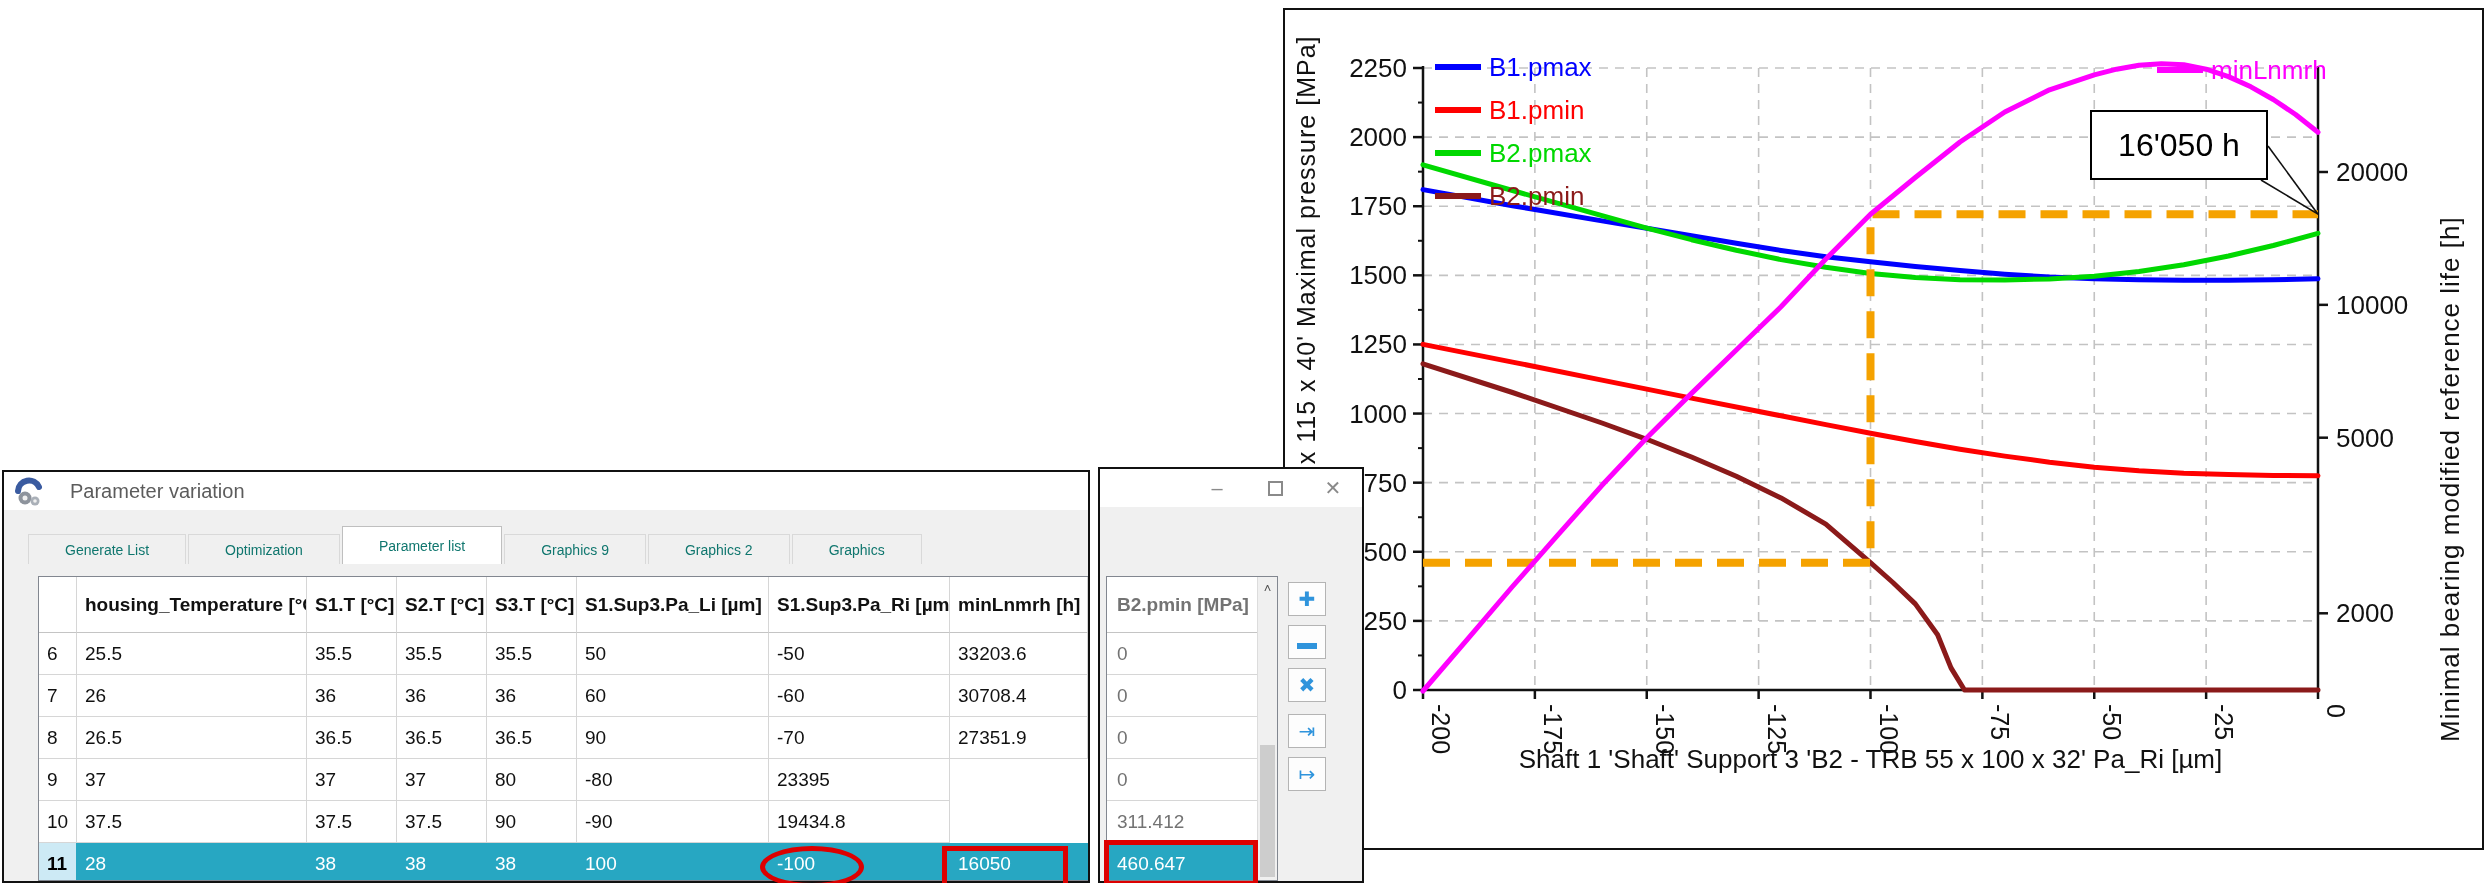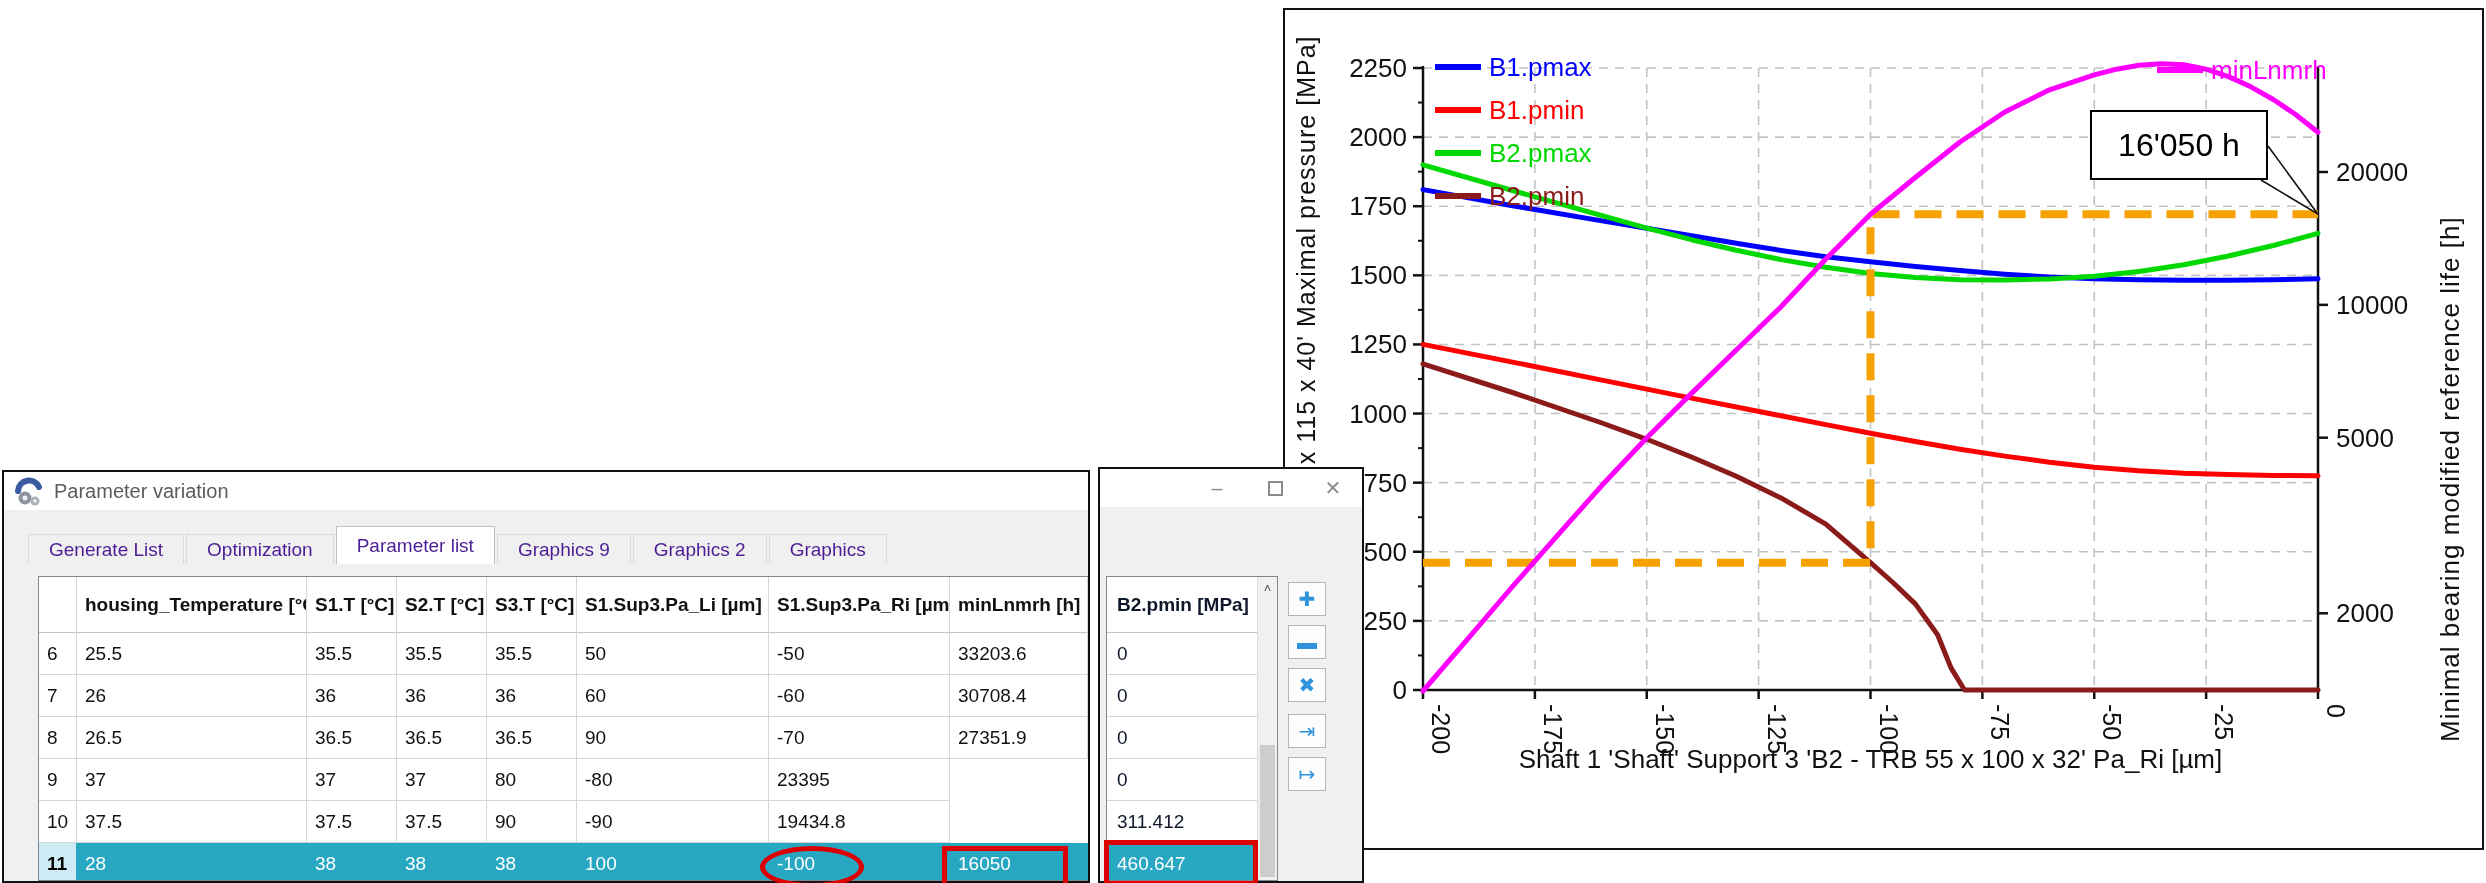--- a/index.html
+++ b/index.html
@@ -13,49 +13,49 @@
   #chart-win { left:1283px; top:8px; width:1201px; height:842px; }
   #chart-svg { position:absolute; left:0; top:0; }
   #callout { position:absolute; left:805px; top:100px; width:178px; height:70px;
              background:#fff; border:2px solid #000; display:flex; align-items:center;
              justify-content:center; font-size:32px; color:#000; }
 
   
   #main-dialog { left:2px; top:470px; width:1088px; height:413px; background:#f0f0f0; }
   .titlebar { position:absolute; left:0; top:0; right:0; height:38px; background:#fff;
               display:flex; align-items:center; padding-left:10px; }
-  .titlebar .title { color:#5c5c5c; font-size:20px; margin-left:10px; }
+  .titlebar .title { color:#5c5c5c; font-size:20px; margin-left:26px; }
   .win-ctrls { position:absolute; right:0; top:0; height:38px; display:flex; }
   .win-ctrl { width:58px; height:38px; display:flex; align-items:center; justify-content:center;
               color:#8a8a8a; font-size:20px; }
   .win-ctrl .maxbox { width:15px; height:15px; border:2px solid #8a8a8a; display:inline-block; }
 
   .tabs { position:absolute; left:24px; top:62px; height:30px; display:flex; align-items:flex-end; }
-  .tab { height:30px; padding:0 20px; display:flex; align-items:center; font-size:19px; color:#4c1d95;
+  .tab { height:30px; padding:0 36px; display:flex; align-items:center; font-size:14px; color:#0f766e;
          background:#f0f0f0; border:1px solid #d9d9d9; border-bottom:none; margin-right:2px; }
   .tab.active { height:38px; background:#fff; position:relative; z-index:2; border-color:#bfbfbf;margin-top:40px; }
 
   .table-panel { position:absolute; left:34px; top:104px; right:0; bottom:0;
                  background:#fff; border:1px solid #828790; border-right:none; overflow:hidden; }
   .trow { display:grid; grid-template-columns:38px 230px 90px 90px 90px 192px 181px 1fr;
           height:42px; }
   .trow.head { height:56px; font-weight:bold; }
   .tcell { border-right:1px solid #d6d6d6; border-bottom:1px solid #d6d6d6;
            display:flex; align-items:center; padding-left:8px; font-size:19px; color:#111;
            white-space:nowrap; overflow:hidden; }
   .trow.head .tcell { border-bottom:1px solid #c4c4c4; }
   .trow.sel .tcell { background:#27a7c2; color:#fff; border-right-color:#27a7c2; }
   .trow.sel .tcell.rownum { background:#cdeaf5; color:#000; font-weight:bold; }
 
   
   #detail-win { left:1098px; top:467px; width:266px; height:416px; background:#f0f0f0; }
   #detail-panel { position:absolute; left:6px; top:107px; width:172px; bottom:0;
                   background:#fff; border:1px solid #828790; overflow:hidden; }
   .drow { height:42px; display:flex; align-items:center; padding-left:10px; font-size:19px;
-          color:#0f172a; border-bottom:1px solid #d6d6d6; width:150px; }
+          color:#737373; border-bottom:1px solid #d6d6d6; width:150px; }
   .drow.head { height:56px; font-weight:bold; border-bottom:1px solid #c4c4c4; }
   .drow.sel { background:#27a7c2; color:#fff; }
   #detail-scroll { position:absolute; right:0; top:0; bottom:0; width:20px; background:#f0f0f0;
                    border-left:1px solid #dcdcdc; }
   #scroll-up { height:22px; display:flex; align-items:center; justify-content:center;
                color:#505050; font-size:13px; background:#f0f0f0; }
   #scroll-thumb { position:absolute; left:2px; right:2px; top:168px; height:132px; background:#cdcdcd; }
   .btn-col { position:absolute; left:188px; top:113px; width:38px; }
   .sq-btn { width:38px; height:34px; margin-bottom:9px; background:#fdfdfd;
             border:1px solid #b4b4b4; display:flex; align-items:center; justify-content:center;

